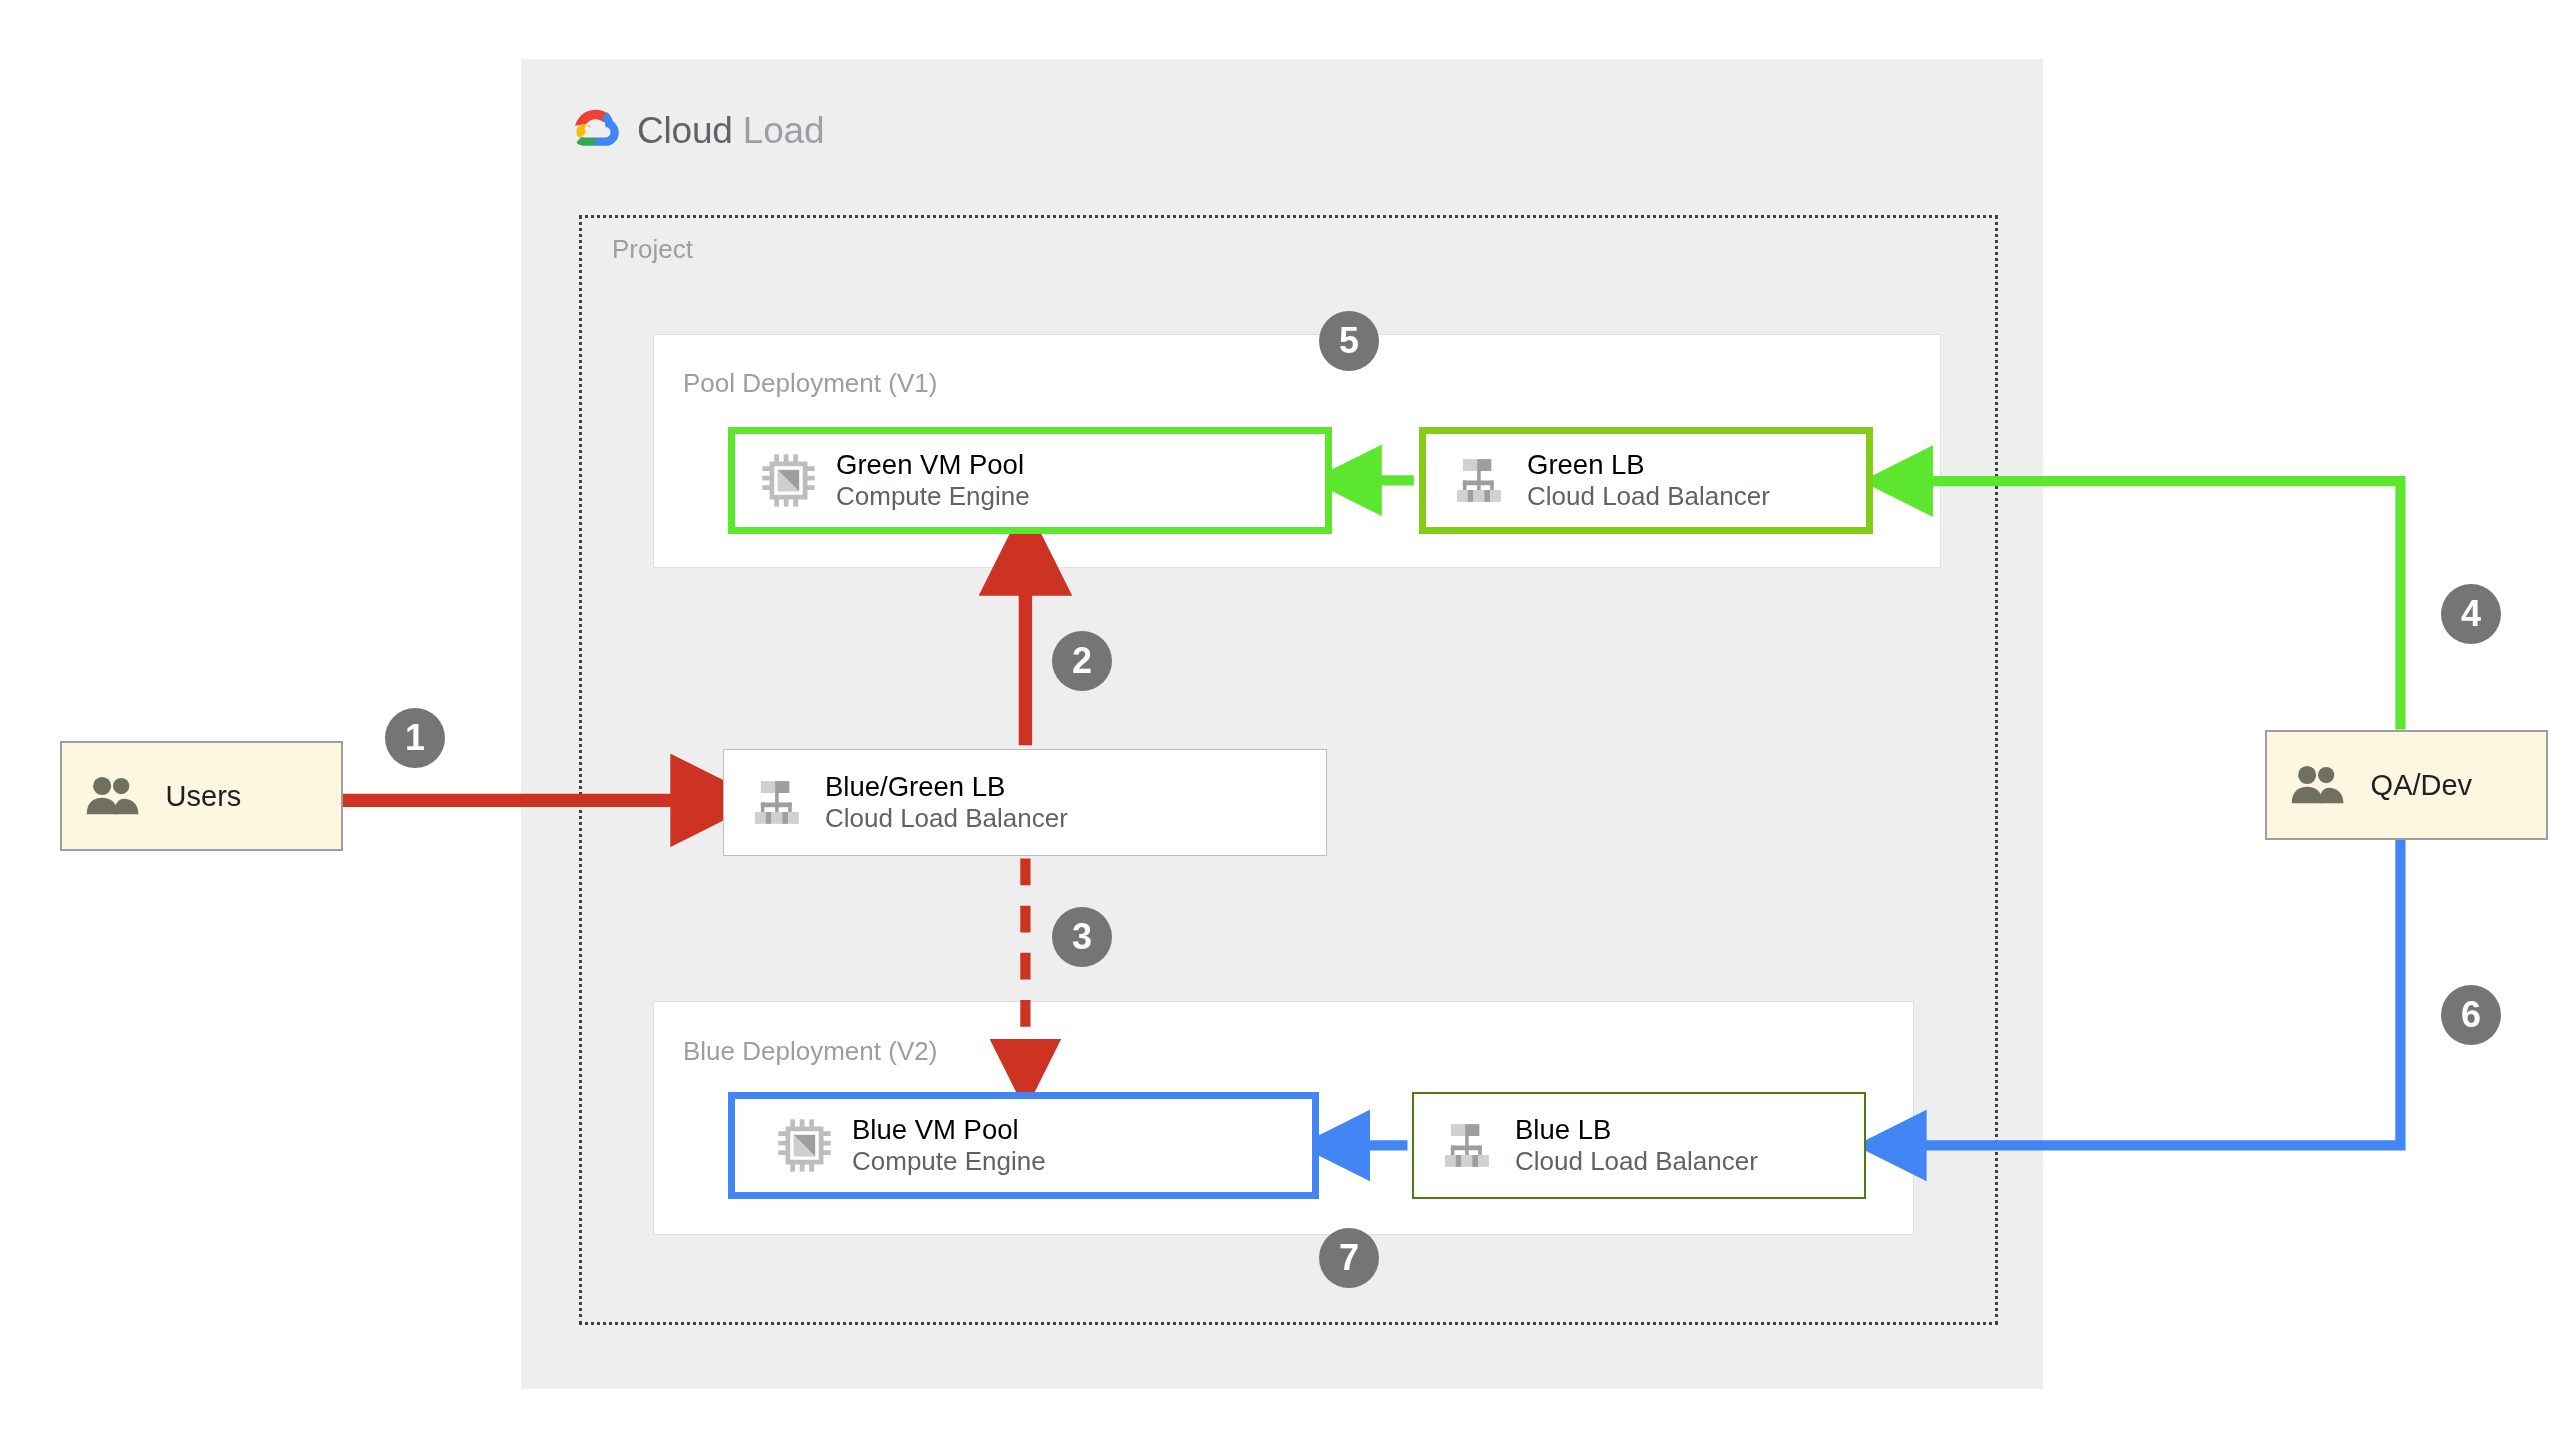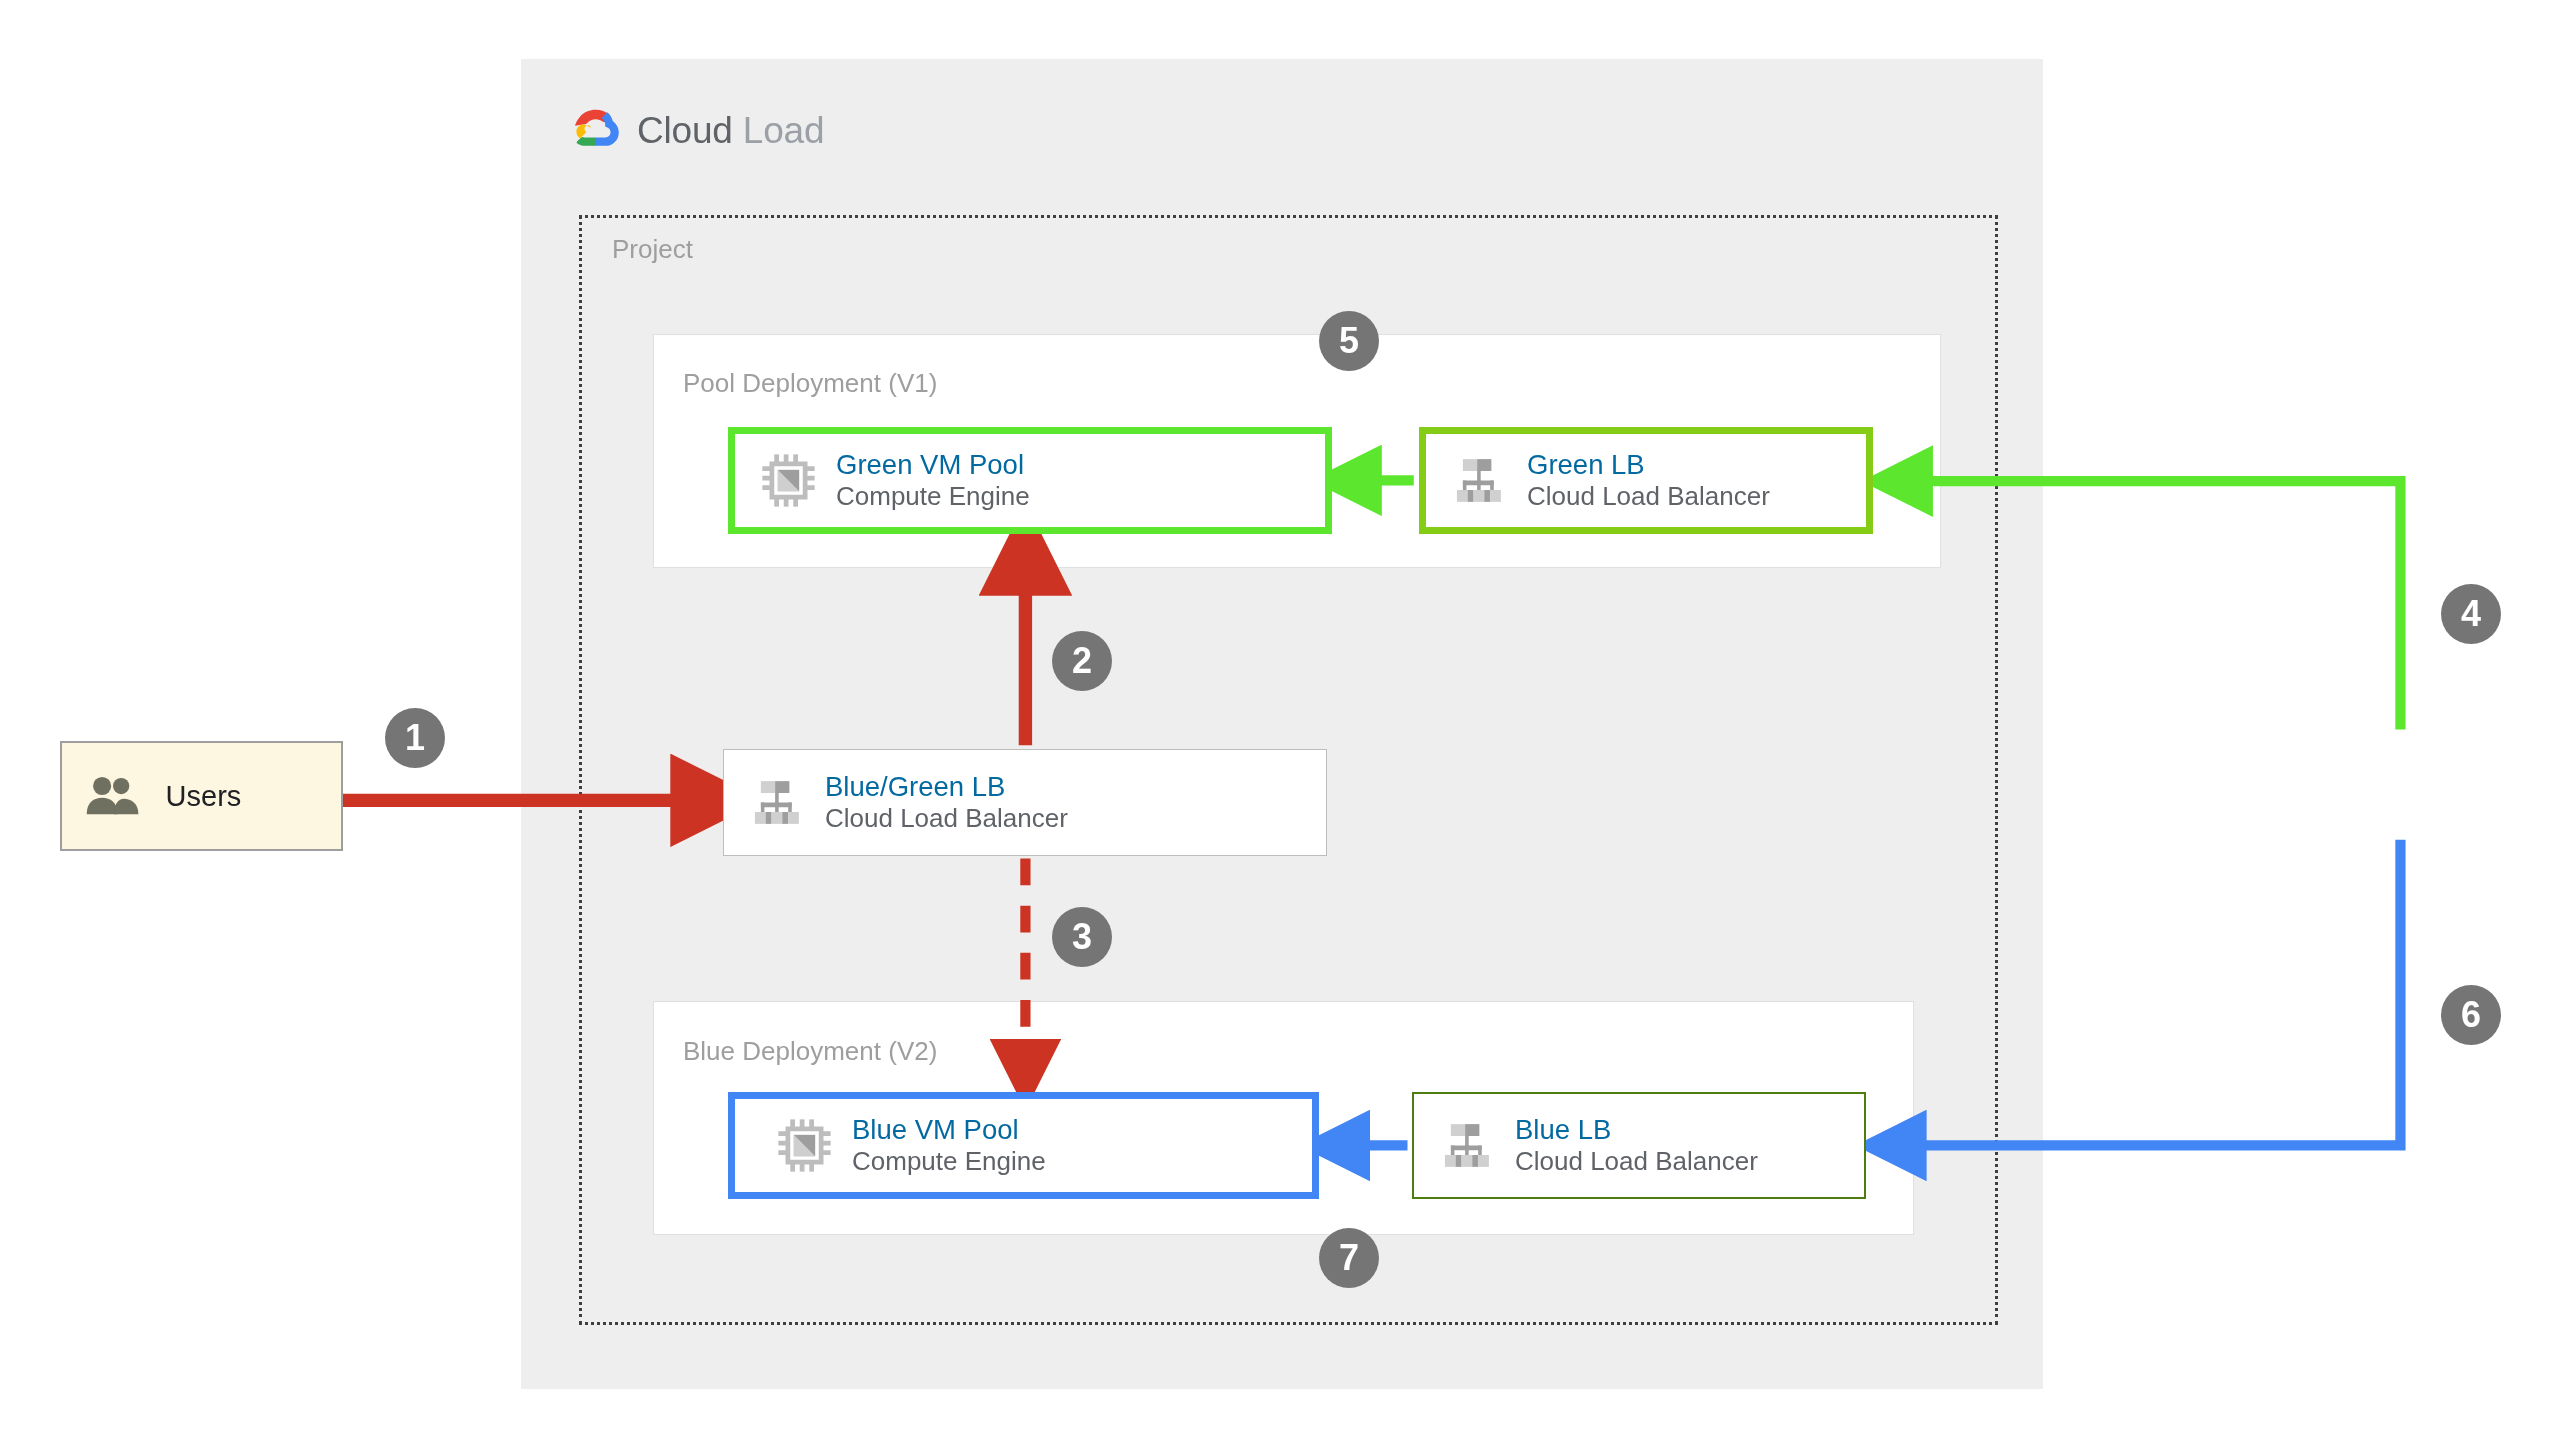--- a/index.html
+++ b/index.html
@@ -26,21 +26,21 @@
   .blue-dep{left:653px;top:1001px;width:1261px;height:234px;}
   .dep-label{position:absolute;font-size:26px;color:#9e9e9e;}
   .green-dep-label{left:683px;top:368px;}
   .blue-dep-label{left:683px;top:1036px;}
 
   
   .node{position:absolute;background:#ffffff;box-sizing:border-box;
         display:flex;align-items:center;}
   .node .ic{flex:0 0 auto;margin-left:25px;margin-right:19px;width:57px;height:57px;}
   .node .txt{display:flex;flex-direction:column;justify-content:center;line-height:1.18;}
-  .node .t1{font-size:27.5px;color:#0369a1;white-space:nowrap;}
+  .node .t1{font-size:27.5px;color:#000000;white-space:nowrap;}
   .node .t2{font-size:26px;color:#5f6368;white-space:nowrap;}
 
   .n-greenvm{left:728px;top:427px;width:604px;height:107px;border:7px solid #5ce62e;}
   .n-greenlb{left:1419px;top:427px;width:454px;height:107px;border:7px solid #84cc16;}
   .n-bglb   {left:723px;top:749px;width:604px;height:107px;border:1.6px solid #bdbdbd;}
   .n-bluevm {left:728px;top:1092px;width:591px;height:107px;border:7px solid #4285f4;padding-left:16px;}
   .n-bluelb {left:1412px;top:1092px;width:454px;height:107px;border:2px solid #4d7c0f;}
 
   .actor{position:absolute;background:#fdf6e0;border:2.4px solid #9e9e9e;box-sizing:border-box;
          display:flex;align-items:center;}
@@ -246,20 +246,29 @@
   <div class="actor a-users">
     <svg class="ic" viewBox="0 0 64 48">
       <circle cx="20" cy="13" r="10" fill="#707060"></circle>
       <circle cx="41" cy="13" r="9" fill="#707060"></circle>
       <path d="M3 44 C3 31 11 26 20 26 C29 26 37 31 37 44 Z" fill="#707060"></path>
       <path d="M33 44 C33 33 38 27 44 27 C52 27 60 32 60 44 Z" fill="#707060"></path>
     </svg>
     <div class="t1">Users</div>
   </div>
 
+  <div class="actor a-qadev">
+    <svg class="ic" viewBox="0 0 64 48">
+      <circle cx="20" cy="13" r="10" fill="#707060"></circle>
+      <circle cx="41" cy="13" r="9" fill="#707060"></circle>
+      <path d="M3 44 C3 31 11 26 20 26 C29 26 37 31 37 44 Z" fill="#707060"></path>
+      <path d="M33 44 C33 33 38 27 44 27 C52 27 60 32 60 44 Z" fill="#707060"></path>
+    </svg>
+    <div class="t1">QA/Dev</div>
+  </div>
 
   <div class="badge" style="left:385px;top:708px;">1</div>
   <div class="badge" style="left:1052px;top:631px;">2</div>
   <div class="badge" style="left:1052px;top:907px;">3</div>
   <div class="badge" style="left:2441px;top:584px;">4</div>
   <div class="badge" style="left:1319px;top:311px;">5</div>
   <div class="badge" style="left:2441px;top:985px;">6</div>
   <div class="badge" style="left:1319px;top:1228px;">7</div>
 
 </div>

